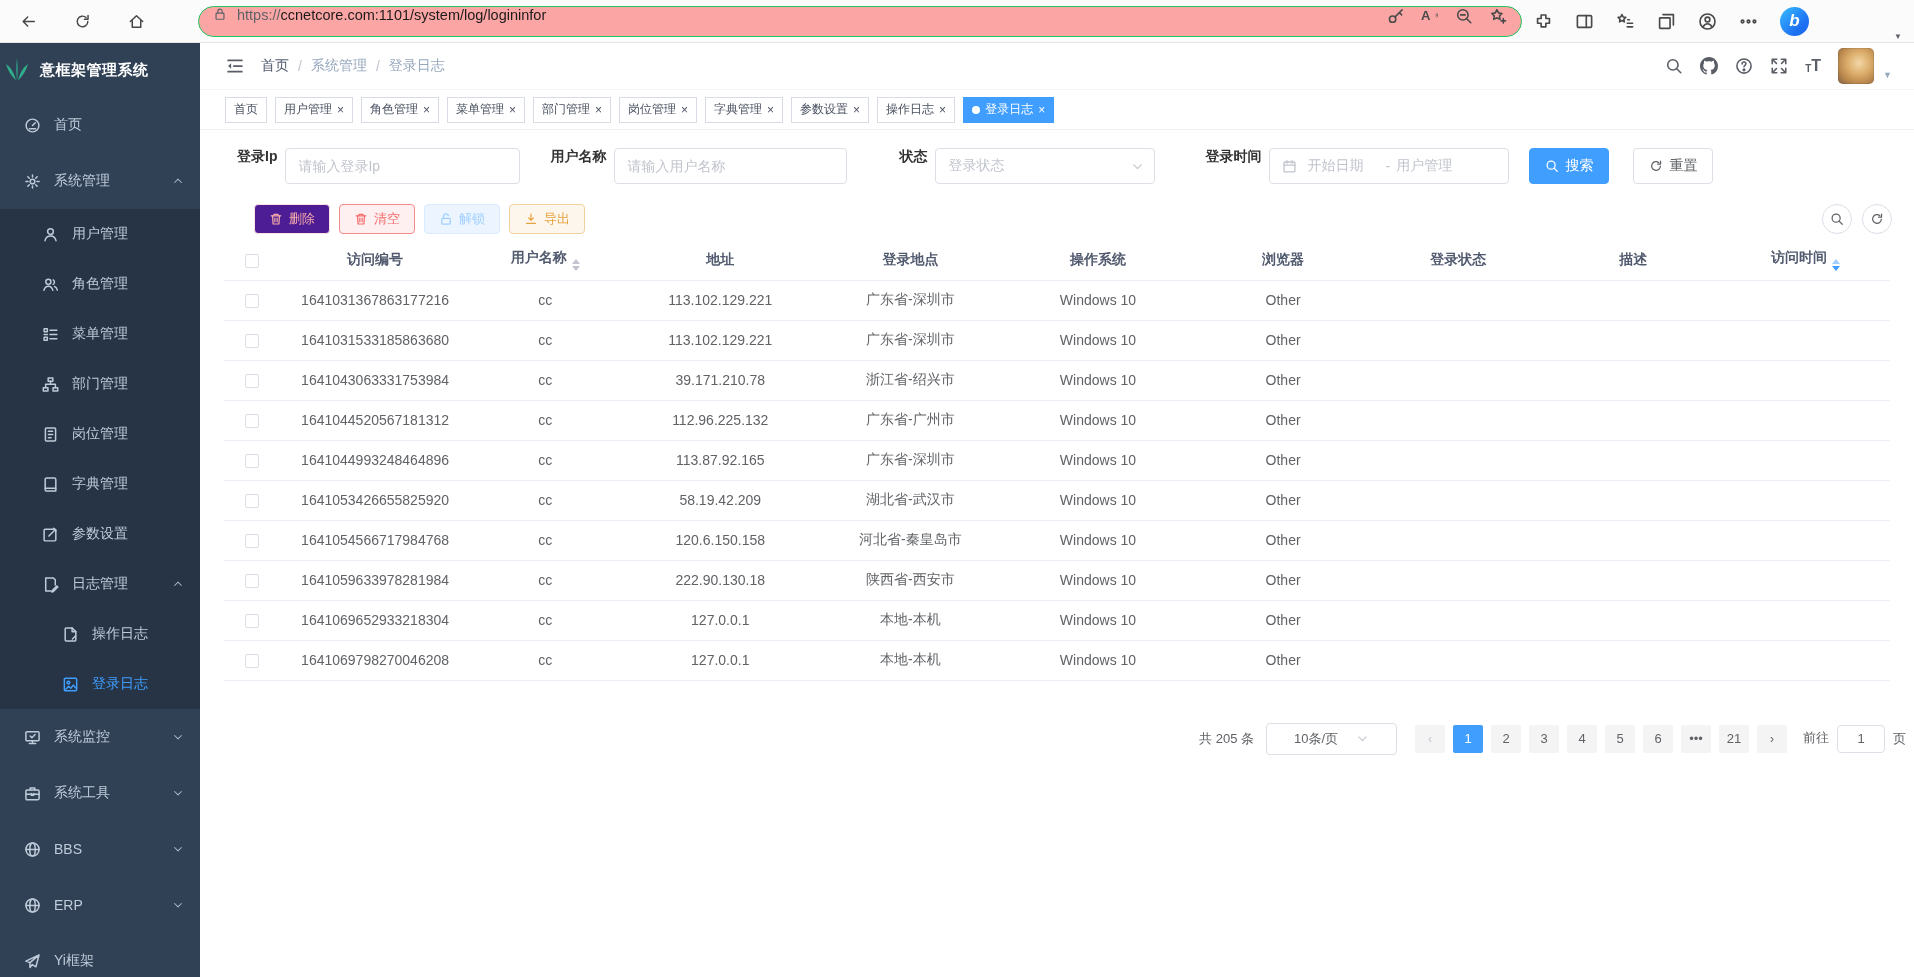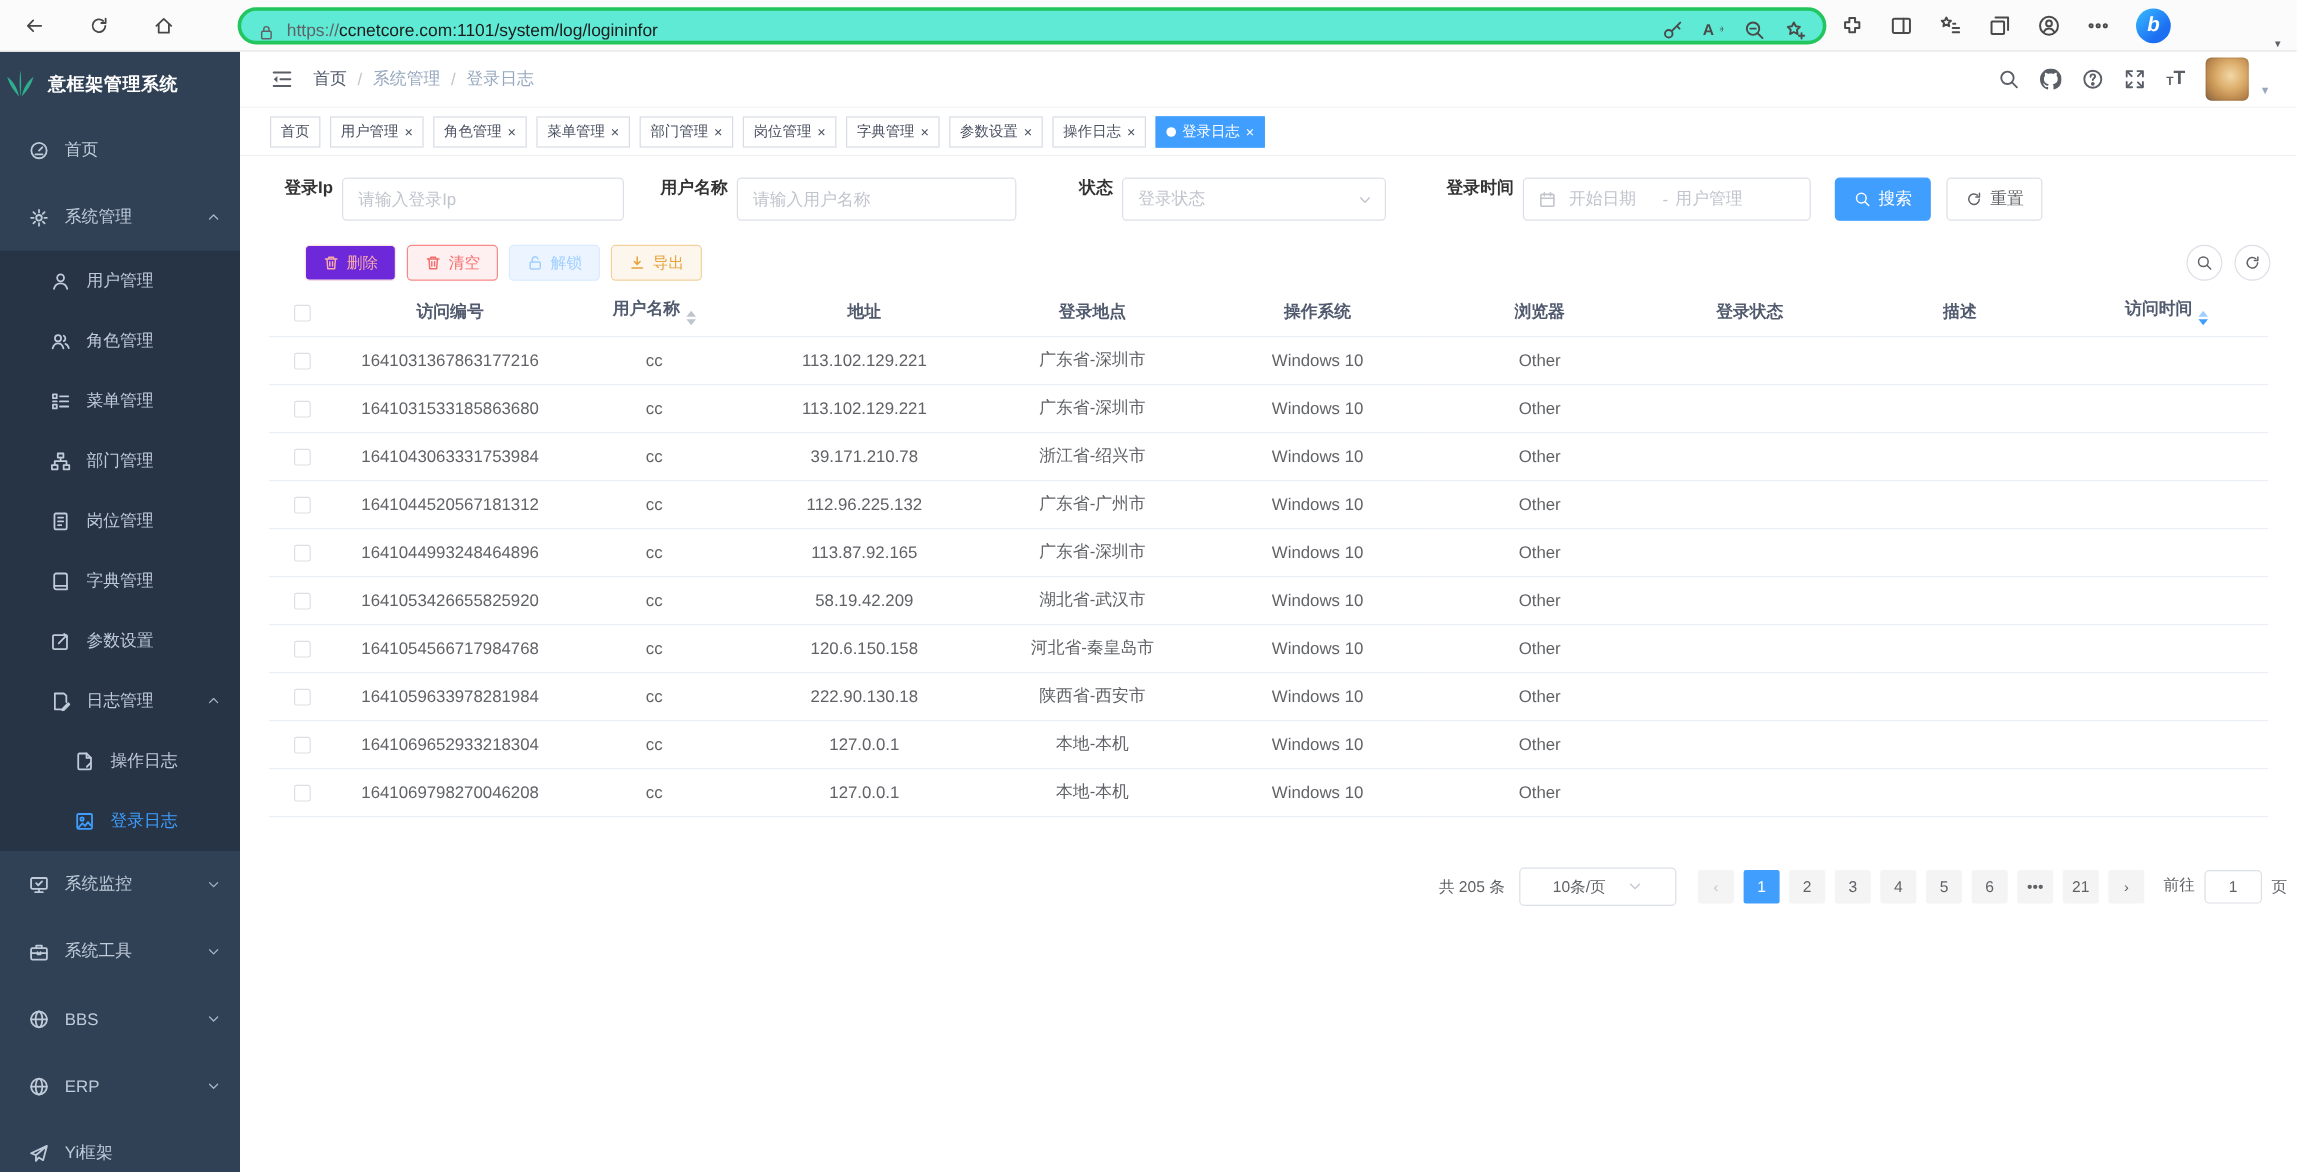--- a/index.html
+++ b/index.html
@@ -4,21 +4,21 @@
 <style>
   *{box-sizing:border-box;margin:0;padding:0}
   html,body{width:1914px;height:977px;overflow:hidden}
   body{font-family:"Liberation Sans","DejaVu Sans",sans-serif;background:#fff;font-size:14px;color:#333;position:relative}
   .ic{fill:none;stroke:currentColor;stroke-width:1.4;stroke-linecap:round;stroke-linejoin:round;width:100%;height:100%;display:block}
 
   
   .browser-bar{height:43px;background:#fbfbfc;border-bottom:1px solid #e3e5e8;display:flex;align-items:center;padding:0 10px;position:relative}
   .b-icon{width:36px;height:36px;margin-right:18px;display:flex;align-items:center;justify-content:center;color:#474747;border-radius:6px;cursor:pointer}
   .b-icon svg{width:17px;height:17px}
-  .address-pill{margin-left:26px;width:1324px;height:31px;background:#5eead4;border:3px solid #22c55e;border-radius:16px;display:flex;align-items:flex-end;padding:0 14px}
+  .address-pill{margin-left:26px;width:1324px;height:31px;background:#fca5a5;border:1px solid #22c55e;border-radius:16px;display:flex;align-items:flex-start;padding:0 14px}
   .lock{width:14px;height:14px;color:#5f6368;margin-right:10px;flex-shrink:0}
   .url{font-size:14.5px;color:#1b1b1b;white-space:nowrap}
   .url .scheme{color:#5f6368}
   .pill-icons{margin-left:auto;display:flex;align-items:center;gap:16px;color:#4a4a4a}
   .pill-icons .p-ic{width:18px;height:18px;cursor:pointer}
   .bar-right{display:flex;align-items:center;margin-left:12px;gap:22px;color:#4a4a4a}
   .bar-right .p-ic{width:19px;height:19px;cursor:pointer}
   .bing{width:29px;height:29px;border-radius:50%;background:linear-gradient(135deg,#37bdff 0%,#1d6ff2 70%);color:#fff;font-weight:bold;font-size:17px;display:flex;align-items:center;justify-content:center;cursor:pointer;font-style:italic}
   .bing-caret{position:absolute;right:12px;top:32px;font-size:8px;color:#5f6368}
   .ra-glyph{font-size:13px;font-weight:bold;display:flex;align-items:center}
@@ -66,29 +66,29 @@
   .f-label{font-weight:bold;color:#333;margin-right:8px;white-space:nowrap}
   .f-input{height:36px;border:1px solid #dcdfe6;border-radius:4px;padding:0 12px;font-size:14px;color:#606266;font-family:inherit;outline:none}
   .f-input::placeholder{color:#c0c4cc}
   .w235{width:235px}.w233{width:233px}
   .f-select{width:220px;height:36px;border:1px solid #dcdfe6;border-radius:4px;display:flex;align-items:center;padding:0 10px 0 12px;color:#c0c4cc;cursor:pointer;position:relative}
   .f-select .chev{margin-left:auto;width:13px;height:13px;color:#c0c4cc}
   .f-date{width:240px;height:36px;border:1px solid #dcdfe6;border-radius:4px;display:flex;align-items:center;padding:16px 12px;color:#c0c4cc;cursor:pointer}
   .f-date .cal{width:15px;height:15px;margin-right:10px;flex-shrink:0}
   .f-date .d-txt{width:72px;text-align:left}
   .f-date .d-sep{margin:0 6px;color:#c0c4cc}
-  .ml30{margin-left:30px}.ml52{margin-left:52px}.ml50{margin-left:50px}.ml20{margin-left:20px}.ml13{margin-left:13px}
+  .ml30{margin-left:30px}.ml52{margin-left:52px}.ml50{margin-left:50px}.ml20{margin-left:20px}.ml13{margin-left:24px}
   .btn{height:36px;border-radius:4px;display:inline-flex;align-items:center;justify-content:center;gap:6px;font-size:14px;cursor:pointer;border:1px solid transparent;padding:0 15px;font-family:inherit;white-space:nowrap}
   .btn .bic{width:14px;height:14px}
   .btn-primary{background:#409eff;border-color:#409eff;color:#fff}
   .btn-default{background:#fff;border-color:#dcdfe6;color:#606266}
 
   .toolbar-row{margin:20px 0 0 30px;display:flex;align-items:center;gap:9px}
   .btn-sm{height:30px;font-size:13px;padding:0 14px}
-  .btn-danger-dis{background:#6d28d9;border-color:#fde2e2;color:#f6aaaa;cursor:not-allowed}
+  .btn-danger-dis{background:#4c1d95;border-color:#fde2e2;color:#f6aaaa;cursor:not-allowed}
   .btn-danger{background:#fef0f0;border-color:#f78989;color:#f56c6c}
   .btn-primary-dis{background:#ecf5ff;border-color:#d9ecff;color:#a0cfff;cursor:not-allowed}
   .btn-warning{background:#fdf6ec;border-color:#f3d19e;color:#e6a23c}
   .circle-btns{position:absolute;right:22px;top:74px;display:flex;gap:10px}
   .circle-btn{width:30px;height:30px;border:1px solid #dcdfe6;border-radius:50%;background:#fff;color:#606266;display:flex;align-items:center;justify-content:center;cursor:pointer}
   .circle-btn svg{width:14px;height:14px}
 
   
   table{width:100%;border-collapse:collapse;margin-top:6px;table-layout:fixed}
   th{height:40px;font-size:14px;color:#515a6e;font-weight:bold;border-bottom:1px solid #ebeef5;text-align:center;white-space:nowrap}

